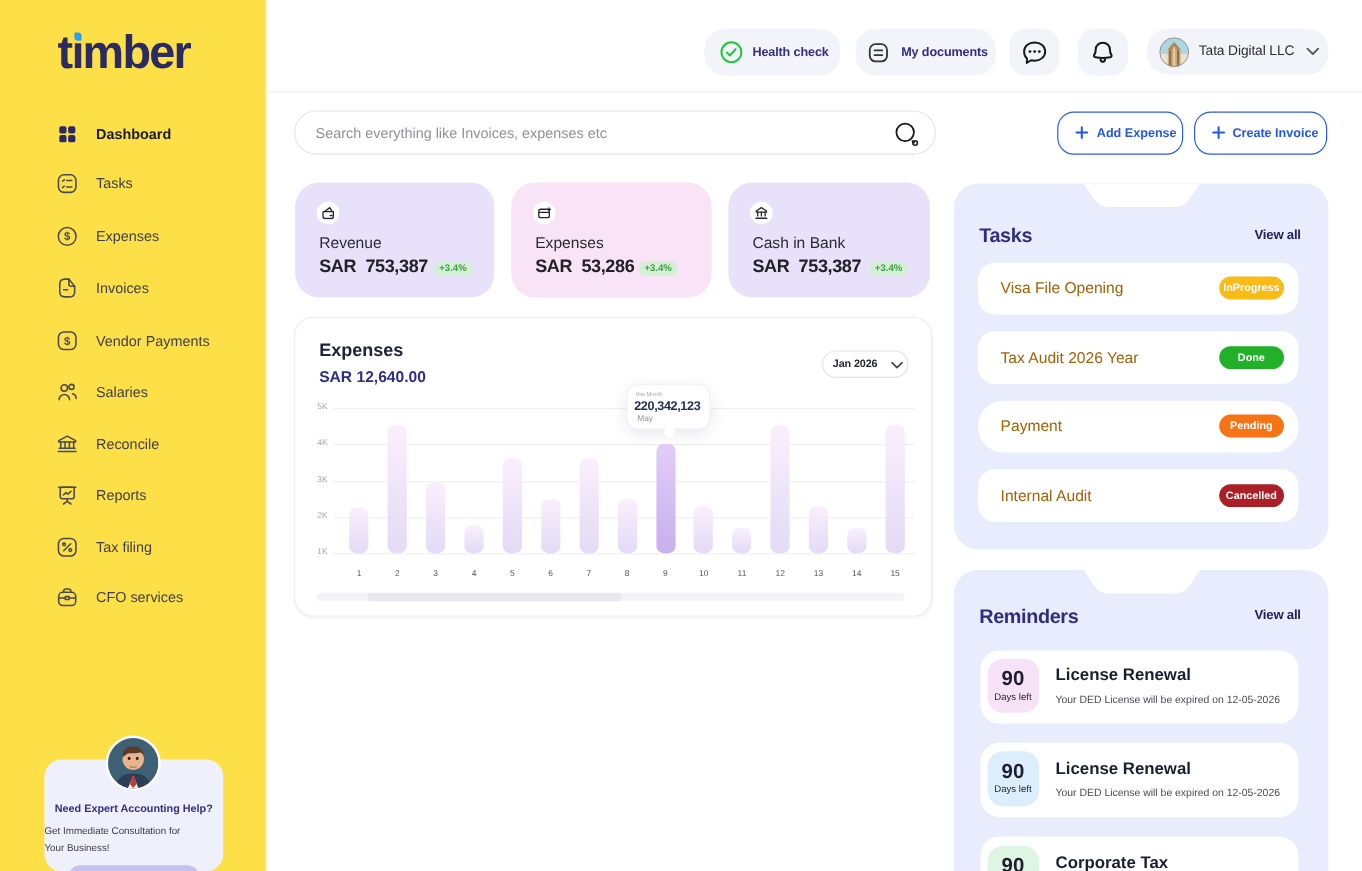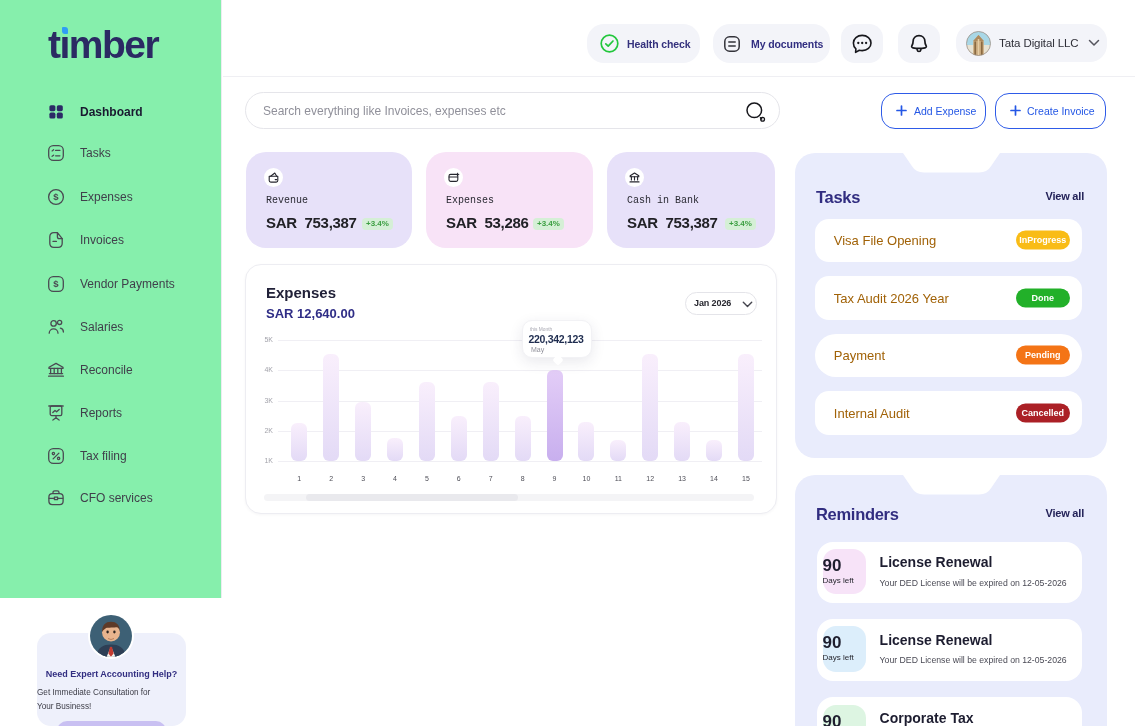--- a/index.html
+++ b/index.html
@@ -1,22 +1,22 @@
 <!DOCTYPE html>
 <html><head>
 <meta charset="utf-8">
 <style>
   * { margin:0; padding:0; box-sizing:border-box; }
   html,body { width:1135px; height:726px; overflow:hidden; background:#ffffff;
     font-family:"Liberation Sans", sans-serif; }
   #app { position:relative; width:1135px; height:726px; background:#fff; }
 
   
-  #sidebar { position:absolute; left:0; top:0; width:222px; height:598px;
-    border-right:1px solid #ececf1; background:#86efac; }
+  #sidebar { position:absolute; left:0; top:0; width:222px; height:726px;
+    border-right:1px solid #ececf1; background:#fde047; }
   #logo { position:absolute; left:48px; top:25px; font-size:39px; font-weight:bold;
     color:#2b2a63; letter-spacing:-1.5px; line-height:1; }
   #logodot { position:absolute; left:62px; top:27px; width:5.5px; height:6.5px;
     background:#2f9df5; border-radius:1px 3px 1px 3px; }
   .nav { position:absolute; left:0; width:222px; height:43px; }
   .nav svg { position:absolute; left:46px; top:50%; margin-top:-10px; }
   .nav .lbl { position:absolute; left:80px; top:50%; transform:translateY(-50%);
     font-size:12px; color:#40404b; white-space:nowrap; }
   .nav.active .lbl { font-weight:bold; color:#191930; }
 
@@ -38,29 +38,29 @@
   .pill { position:absolute; top:24px; height:39px; background:#f3f4f9; border-radius:17px; }
   .pill .ptxt { position:absolute; top:50%; transform:translateY(-50%); font-size:10.5px;
     font-weight:bold; white-space:nowrap; letter-spacing:-0.1px; }
 
   
   #search { position:absolute; left:245px; top:92px; width:535px; height:37px;
     border:1px solid #e5e5ea; border-radius:18.5px; background:#fff; }
   #search .ph { position:absolute; left:17px; top:50%; transform:translateY(-50%);
     font-size:12px; color:#90909a; }
   .btn { position:absolute; top:93px; height:35.5px; border:1.2px solid #2e5be8;
-    border-radius:14px; background:#fff; color:#2457e5; font-size:10.5px; font-weight:normal; }
+    border-radius:14px; background:#fff; color:#2457e5; font-size:10.5px; font-weight:bold; }
   .btn svg { position:absolute; top:50%; margin-top:-5.5px; }
   .btn span { position:absolute; top:50%; transform:translateY(-50%); white-space:nowrap; }
 
   
   .stat { position:absolute; top:152px; height:96px; border-radius:20px; }
   .stat .ic { position:absolute; left:18px; top:16px; width:19px; height:19px;
     background:#fff; border-radius:50%; }
-  .stat .slbl { position:absolute; left:20px; top:43px; font-size:10px; color:#2a2a33;font-family:Liberation Mono, monospace; }
+  .stat .slbl { position:absolute; left:20px; top:43px; font-size:13px; color:#2a2a33; }
   .stat .sval { position:absolute; left:20px; top:62px; font-size:15px; font-weight:bold;
     color:#212126; letter-spacing:-0.3px; }
   .stat .sbadge { position:absolute; top:66px; height:12px; line-height:12px; padding:0 4px;
     background:#d5efd6; border-radius:4px; font-size:8px; font-weight:bold; color:#3b9e41; }
 
   
   #chart { position:absolute; left:245px; top:264px; width:532px; height:250px;
     background:#fff; border:1px solid #ededf2; border-radius:16px;
     box-shadow:0 1px 3px rgba(20,20,43,.04); }
   #chart h3 { position:absolute; left:20px; top:19px; font-size:15px; font-weight:600; color:#212138; }
@@ -91,21 +91,21 @@
   .rcard { position:absolute; left:795px; width:312px; background:#e9ecfc; border-radius:20px; }
   .rcard .rtitle { position:absolute; left:21px; font-size:16.5px; font-weight:bold; color:#312d80; letter-spacing:-0.3px; }
   .rcard .viewall { position:absolute; right:23px; font-size:11px; font-weight:bold; color:#232258; letter-spacing:-0.2px; }
   .trow { position:absolute; left:19.8px; width:267px; height:43.5px; background:#fff; border-radius:14px; }
   .trow .tname { position:absolute; left:19px; top:50%; transform:translateY(-50%);
     font-size:13px; color:#a16207; }
   .trow .tpill { position:absolute; right:12px; top:50%; transform:translateY(-50%);
     width:54px; height:19px; line-height:19px; border-radius:9.5px; text-align:center;
     font-size:9px; font-weight:bold; color:#fff; }
   .rrow { position:absolute; left:21.6px; width:265.5px; height:61.5px; background:#fff; border-radius:16px; }
-  .rrow .sq { position:absolute; left:6px; top:7.4px; width:43px; height:45.5px; border-radius:13px; }
+  .rrow .sq { position:absolute; left:6px; top:7.4px; width:43px; height:45.5px; border-radius:13px; text-align:center; }
   .rrow .sq .n90 { display:block; font-size:17px; font-weight:bold; color:#1e1e2e; margin-top:9px; line-height:15px; }
   .rrow .sq .dl { display:block; font-size:8px; color:#26262e; margin-top:3px; }
   .rrow .rt { position:absolute; left:63px; top:12.5px; font-size:14px; font-weight:bold; color:#1d1d30; }
   .rrow .rs { position:absolute; left:63px; top:36px; font-size:8.7px; color:#4a4a55; white-space:nowrap; }
 </style>
 </head>
 <body>
 <div id="app">
 
   <div id="sidebar">

